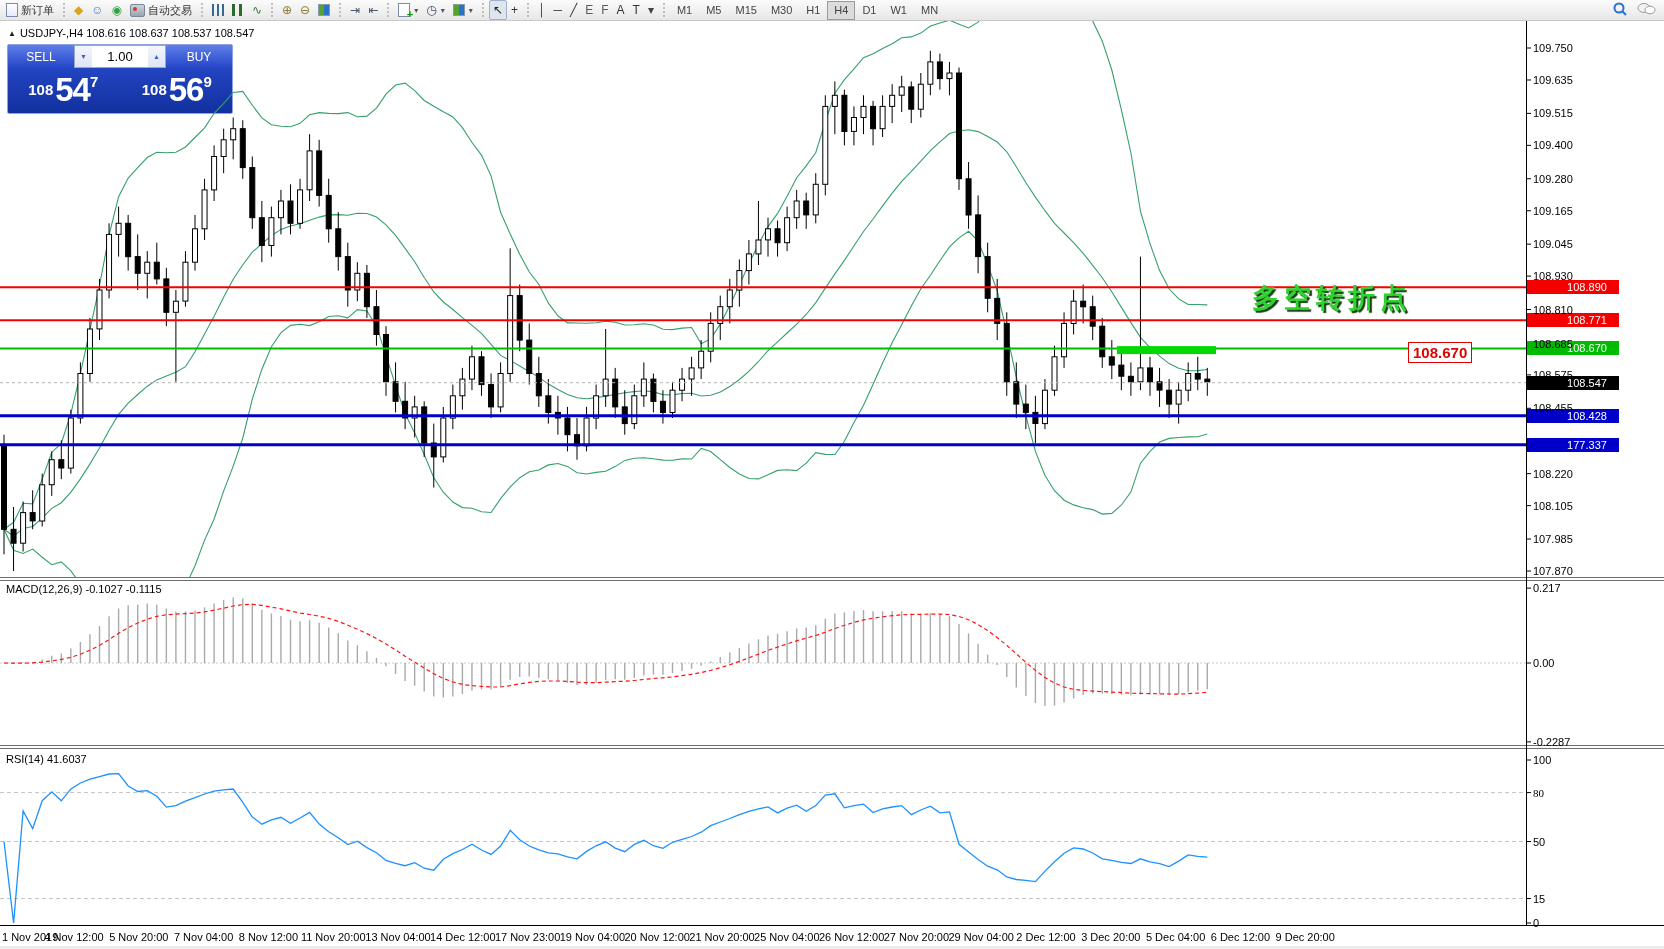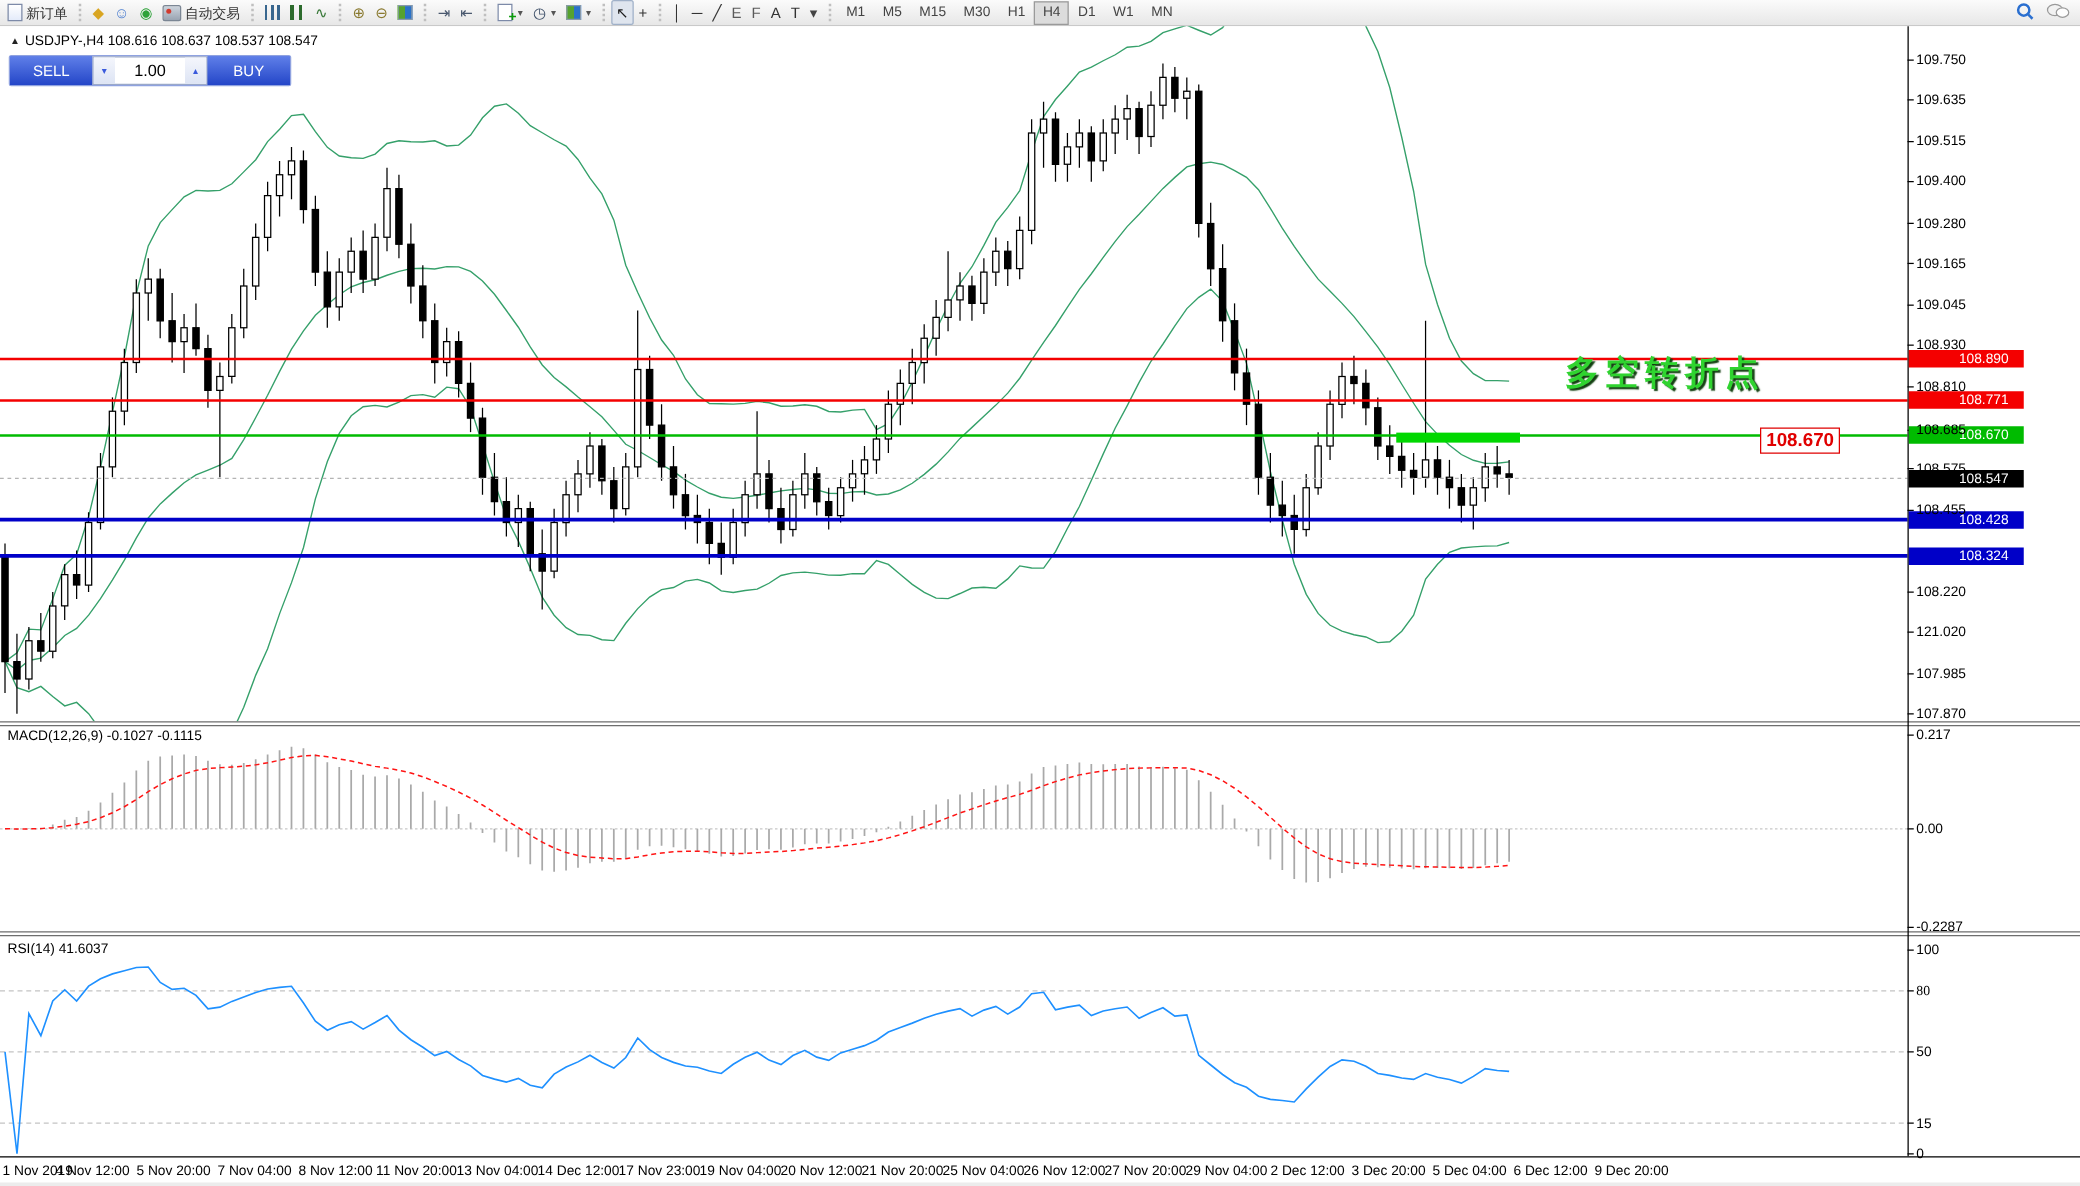--- a/index.html
+++ b/index.html
@@ -194,20 +194,24 @@
 
   <div id="trade-panel">
     <div class="tp-top">
       <button class="tp-btn">SELL</button>
       <span class="tp-vol">
         <button class="tp-spin"><span>▾</span></button>
         <input class="tp-input" value="1.00" style="">
         <button class="tp-spin"><span>▴</span></button>
       </span>
       <button class="tp-btn">BUY</button>
+    </div>
+    <div class="tp-prices">
+      <div class="tp-price"><span class="small">108</span><span class="big">54</span><span class="sup">7</span></div>
+      <div class="tp-price"><span class="small">108</span><span class="big">56</span><span class="sup">9</span></div>
     </div>
   </div>
 
   <svg id="main-svg" width="1664" height="557" style="top:0">
       <polyline points="4.0,508.3 13.6,501.3 23.1,482.3 32.7,482.9 42.2,458.1 51.8,431.2 61.3,422.4 70.9,392.3 80.4,352.7 90.0,308.5 99.5,264.6 109.1,213.9 118.6,175.7 128.2,157.1 137.7,146.7 147.3,136.5 156.8,131.3 166.4,131.8 175.9,131.3 185.5,126.0 195.0,116.5 204.6,106.8 214.1,92.3 223.7,82.4 233.2,71.5 242.8,70.4 252.3,84.3 261.9,96.9 271.4,103.8 281.0,105.2 290.5,105.7 300.1,102.3 309.6,93.8 319.2,91.6 328.7,92.4 338.3,92.6 347.8,91.6 357.4,95.8 366.9,95.1 376.5,87.1 386.0,73.2 395.6,64.0 405.1,62.1 414.7,69.6 424.2,79.5 433.8,85.2 443.3,90.8 452.9,95.9 462.4,106.6 472.0,121.5 481.5,134.1 491.1,155.1 500.6,191.2 510.2,213.0 519.7,233.2 529.3,251.0 538.8,263.2 548.4,282.2 557.9,294.8 567.5,301.9 577.0,302.0 586.6,302.3 596.1,301.7 605.7,300.1 615.2,301.2 624.8,304.0 634.3,303.8 643.9,302.8 653.4,304.0 663.0,308.2 672.5,308.6 682.1,307.1 691.6,306.5 701.2,322.7 710.7,317.9 720.3,303.1 729.8,284.6 739.4,264.1 748.9,243.0 758.5,223.2 768.0,205.6 777.6,192.4 787.1,175.3 796.7,156.7 806.2,144.9 815.8,131.5 825.3,100.8 834.9,72.3 844.4,58.6 854.0,47.8 863.5,36.7 873.1,32.7 882.6,27.6 892.2,22.8 901.7,16.8 911.3,15.9 920.8,12.1 930.4,5.1 939.9,2.1 949.5,-0.8 959.0,3.2 968.6,7.0 978.1,1.1 987.7,-12.9 997.2,-27.9 1006.8,-50.6 1016.3,-64.9 1025.8,-71.7 1035.4,-78.1 1045.0,-75.0 1054.5,-65.2 1064.1,-55.2 1073.6,-40.4 1083.2,-22.2 1092.7,-0.1 1102.3,20.2 1111.8,49.0 1121.4,88.8 1130.9,132.0 1140.5,190.5 1150.0,222.6 1159.6,249.6 1169.1,267.8 1178.7,277.9 1188.2,283.5 1197.8,283.5 1207.3,283.9" fill="none" stroke="#35a06a" stroke-width="1.1"></polyline>
       <polyline points="4.0,508.3 13.6,515.2 23.1,507.4 32.7,505.5 42.2,497.2 51.8,487.4 61.3,481.7 70.9,471.1 80.4,457.9 90.0,442.9 99.5,427.1 109.1,409.3 118.6,393.4 128.2,382.1 137.7,373.5 147.3,365.2 156.8,358.9 166.4,355.1 175.9,351.2 185.5,345.7 195.0,330.7 204.6,313.0 214.1,295.2 223.7,276.1 233.2,258.3 242.8,243.7 252.3,231.2 261.9,222.6 271.4,214.8 281.0,208.4 290.5,205.0 300.1,202.8 309.6,199.2 319.2,196.1 328.7,193.9 338.3,193.6 347.8,194.2 357.4,192.3 366.9,192.5 376.5,196.1 386.0,203.8 395.6,214.4 405.1,227.4 414.7,240.8 424.2,256.5 433.8,271.0 443.3,281.0 452.9,288.5 462.4,296.6 472.0,304.4 481.5,312.4 491.1,323.3 500.6,334.4 510.2,339.4 519.7,345.0 529.3,350.8 538.8,356.1 548.4,363.1 557.9,368.6 567.5,373.6 577.0,376.8 586.6,377.7 596.1,376.6 605.7,375.2 615.2,373.4 624.8,371.7 634.3,370.6 643.9,369.7 653.4,370.9 663.0,373.6 672.5,373.9 682.1,372.5 691.6,372.2 701.2,375.0 710.7,374.2 720.3,370.9 729.8,365.6 739.4,358.5 748.9,350.3 758.5,340.5 768.0,329.7 777.6,320.9 787.1,312.0 796.7,303.1 806.2,293.5 815.8,281.6 825.3,267.1 834.9,252.9 844.4,239.4 854.0,224.7 863.5,210.5 873.1,198.0 882.6,184.9 892.2,172.1 901.7,160.3 911.3,150.4 920.8,140.1 930.4,129.7 939.9,120.9 949.5,112.5 959.0,110.0 968.6,108.7 978.1,110.6 987.7,115.5 997.2,120.9 1006.8,130.8 1016.3,145.7 1025.8,161.5 1035.4,176.1 1045.0,189.7 1054.5,202.3 1064.1,212.0 1073.6,221.7 1083.2,232.3 1092.7,244.3 1102.3,256.7 1111.8,270.7 1121.4,286.4 1130.9,301.6 1140.5,316.3 1150.0,326.5 1159.6,335.2 1169.1,342.6 1178.7,347.2 1188.2,349.7 1197.8,349.6 1207.3,348.5" fill="none" stroke="#35a06a" stroke-width="1.1"></polyline>
       <polyline points="4.0,508.3 13.6,529.2 23.1,532.4 32.7,528.1 42.2,536.2 51.8,543.7 61.3,540.9 70.9,549.9 80.4,563.1 90.0,577.3 99.5,589.6 109.1,604.6 118.6,611.1 128.2,607.1 137.7,600.2 147.3,593.9 156.8,586.4 166.4,578.4 175.9,571.1 185.5,565.3 195.0,544.8 204.6,519.1 214.1,498.0 223.7,469.9 233.2,445.1 242.8,417.0 252.3,378.1 261.9,348.2 271.4,325.7 281.0,311.6 290.5,304.4 300.1,303.3 309.6,304.6 319.2,300.7 328.7,295.5 338.3,294.7 347.8,296.8 357.4,288.7 366.9,290.0 376.5,305.2 386.0,334.4 395.6,364.7 405.1,392.8 414.7,411.9 424.2,433.5 433.8,456.8 443.3,471.2 452.9,481.1 462.4,486.6 472.0,487.3 481.5,490.8 491.1,491.5 500.6,477.6 510.2,465.9 519.7,456.7 529.3,450.7 538.8,449.0 548.4,443.9 557.9,442.5 567.5,445.4 577.0,451.7 586.6,453.0 596.1,451.4 605.7,450.3 615.2,445.6 624.8,439.4 634.3,437.3 643.9,436.7 653.4,437.7 663.0,439.1 672.5,439.2 682.1,437.9 691.6,438.0 701.2,427.4 710.7,430.5 720.3,438.6 729.8,446.5 739.4,452.9 748.9,457.5 758.5,457.9 768.0,453.8 777.6,449.4 787.1,448.8 796.7,449.6 806.2,442.1 815.8,431.7 825.3,433.4 834.9,433.5 844.4,420.3 854.0,401.6 863.5,384.2 873.1,363.2 882.6,342.1 892.2,321.4 901.7,303.7 911.3,284.9 920.8,268.0 930.4,254.2 939.9,239.7 949.5,225.9 959.0,216.9 968.6,210.3 978.1,220.1 987.7,243.9 997.2,269.7 1006.8,312.1 1016.3,356.2 1025.8,394.7 1035.4,430.4 1045.0,454.5 1054.5,469.7 1064.1,479.2 1073.6,483.9 1083.2,486.8 1092.7,488.6 1102.3,493.1 1111.8,492.4 1121.4,484.0 1130.9,471.1 1140.5,442.2 1150.0,430.4 1159.6,420.9 1169.1,417.4 1178.7,416.5 1188.2,415.9 1197.8,415.7 1207.3,413.0" fill="none" stroke="#35a06a" stroke-width="1.1"></polyline>
       <line x1="4" y1="413.7" x2="4" y2="533.3" stroke="#000" stroke-width="1"></line>
       <rect x="1.5" y="424.8" width="5" height="83.5" fill="#000000" stroke="#000" stroke-width="1"></rect>
       <line x1="13.55" y1="486.0" x2="13.55" y2="550.0" stroke="#000" stroke-width="1"></line>
@@ -639,35 +643,35 @@
   <div class="pane-label" style="top:562px"><span>MACD(12,26,9)</span>&nbsp;<span>-0.1027 -0.1115</span></div>
   <div class="pane-label" style="top:732px"><span>RSI(14)</span>&nbsp;<span>41.6037</span></div>
 
   <div id="annotation">多空转折点</div>
   <div id="price-callout">108.670</div>
 <div class="badge" style="left: 1527px; top: 259px; background: rgb(244, 0, 0);">108.890</div>
     <div class="badge" style="left: 1527px; top: 292px; background: rgb(244, 0, 0);">108.771</div>
     <div class="badge" style="left: 1527px; top: 320px; background: rgb(0, 187, 0);">108.670</div>
     <div class="badge" style="left: 1527px; top: 355px; background: rgb(0, 0, 0);">108.547</div>
     <div class="badge" style="left: 1527px; top: 388px; background: rgb(0, 0, 200);">108.428</div>
-    <div class="badge" style="left: 1527px; top: 417px; background: rgb(0, 0, 200);">108.324</div>
+    <div class="badge" style="left: 1527px; top: 417px; background: rgb(0, 0, 200);">177.337</div>
     <div class="tick-label" style="left: 1533px; top: 21px;">109.750</div>
     <div class="tick-label" style="left: 1533px; top: 53px;">109.635</div>
     <div class="tick-label" style="left: 1533px; top: 86px;">109.515</div>
     <div class="tick-label" style="left: 1533px; top: 118px;">109.400</div>
     <div class="tick-label" style="left: 1533px; top: 152px;">109.280</div>
     <div class="tick-label" style="left: 1533px; top: 184px;">109.165</div>
     <div class="tick-label" style="left: 1533px; top: 217px;">109.045</div>
     <div class="tick-label" style="left: 1533px; top: 249px;">108.930</div>
     <div class="tick-label" style="left: 1533px; top: 283px;">108.810</div>
     <div class="tick-label" style="left: 1533px; top: 317px;">108.685</div>
     <div class="tick-label" style="left: 1533px; top: 348px;">108.575</div>
     <div class="tick-label" style="left: 1533px; top: 381px;">108.455</div>
     <div class="tick-label" style="left: 1533px; top: 447px;">108.220</div>
-    <div class="tick-label" style="left: 1533px; top: 479px;">121.020</div>
+    <div class="tick-label" style="left: 1533px; top: 479px;">108.105</div>
     <div class="tick-label" style="left: 1533px; top: 512px;">107.985</div>
     <div class="tick-label" style="left: 1533px; top: 544px;">107.870</div>
     <div class="tick-label" style="left: 1533px; top: 561px;">0.217</div>
     <div class="tick-label" style="left: 1533px; top: 636px;">0.00</div>
     <div class="tick-label" style="left: 1533px; top: 715px;">-0.2287</div>
     <div class="tick-label" style="left: 1533px; top: 733px;">100</div>
     <div class="tick-label" style="left: 1533px; top: 766px; font-family: Liberation Serif, serif;">80</div>
     <div class="tick-label" style="left: 1533px; top: 815px;">50</div>
     <div class="tick-label" style="left: 1533px; top: 872px;">15</div>
     <div class="tick-label" style="left: 1533px; top: 896px;">0</div>

